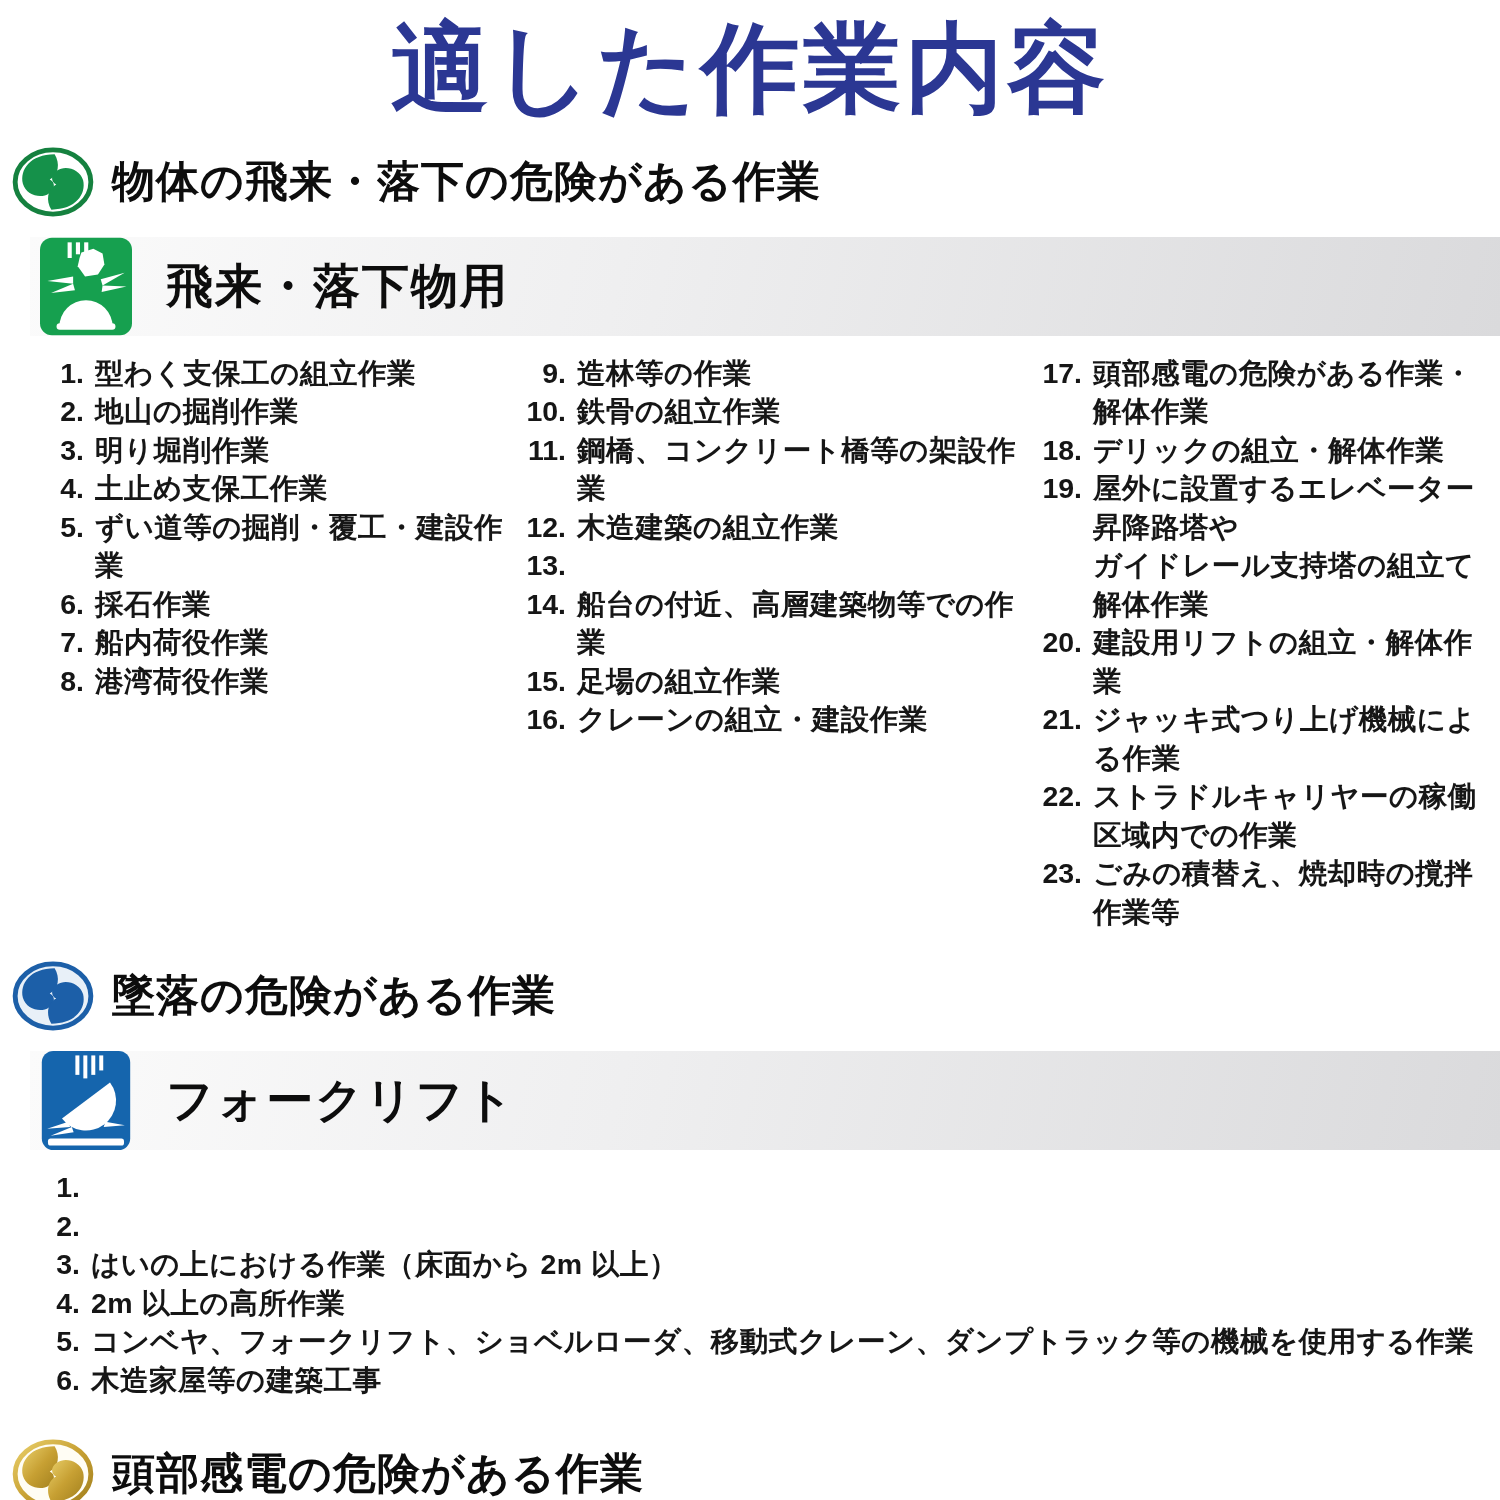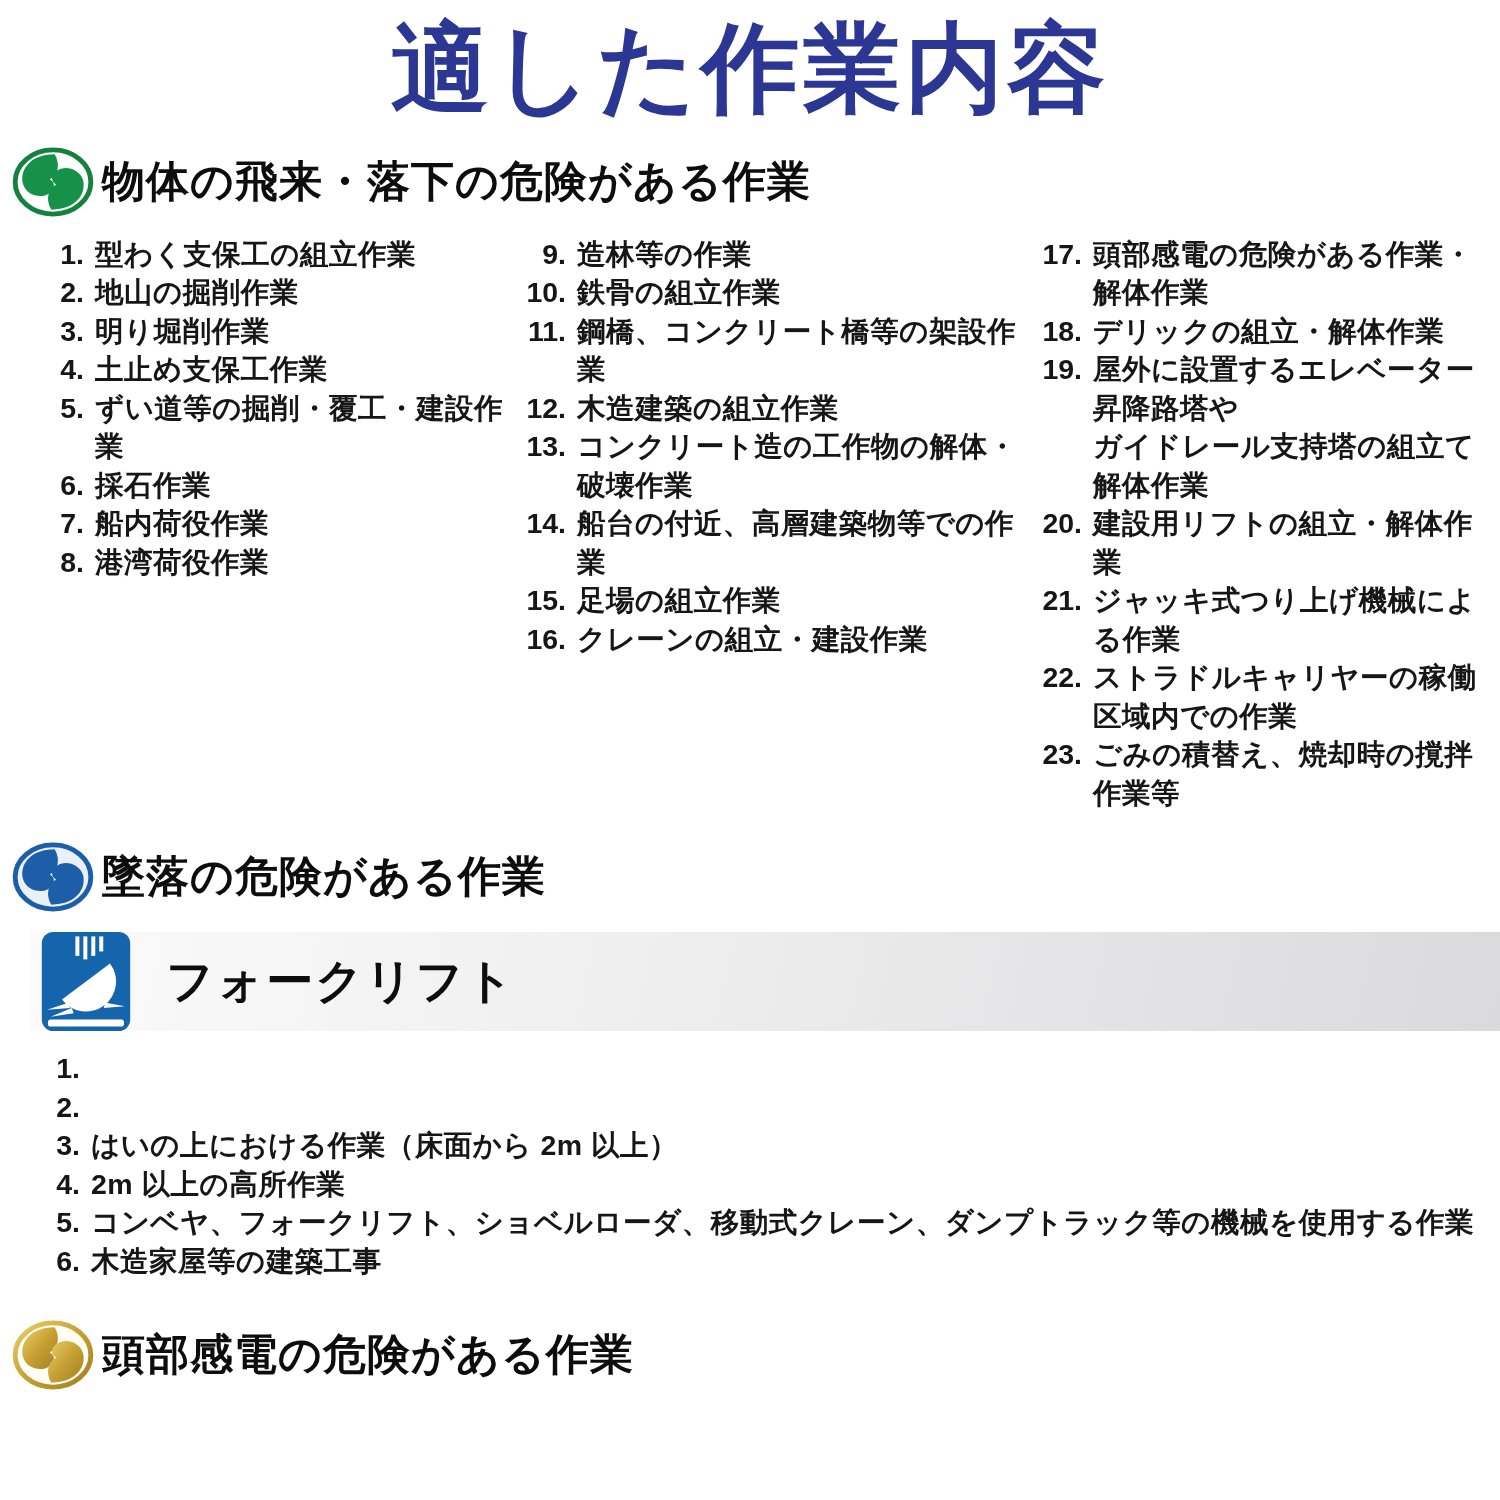--- a/index.html
+++ b/index.html
@@ -1,20 +1,20 @@
 <!DOCTYPE html>
 <html><head>
 <meta charset="utf-8">
 <style>
   html,body{margin:0;padding:0;background:#ffffff;}
   body{width:1500px;height:1500px;font-family:"Liberation Sans","DejaVu Sans",sans-serif;color:#161616;overflow:hidden;}
   .page{width:1500px;height:1156px;position:relative;}
   h1.title{margin:0;padding-top:12px;text-align:center;font-size:98px;line-height:1.15;font-weight:900;color:#2b3793;letter-spacing:4px;}
   section{display:block;}
-  .sec-head{display:flex;align-items:center;gap:8px;margin:22px 0 0 12px;}
+  .sec-head{display:flex;align-items:center;gap:18px;margin:22px 0 0 12px;}
   .sec-head .swirl{flex:none;width:82px;height:70px;display:inline-block;}
   .sec-head h2{margin:0;font-size:43px;font-weight:900;letter-spacing:1px;color:#0d0d0d;}
   .band{position:relative;margin-left:30px;margin-top:20px;height:99px;
         background:linear-gradient(103deg,#fbfbfb 0%,#efeff0 40%,#dadadc 100%);
         display:flex;align-items:center;}
   .band .picto{flex:none;width:92px;height:99px;margin-left:10px;display:inline-block;}
   .band h3{margin:0 0 0 34px;font-size:47px;font-weight:900;letter-spacing:2px;color:#0d0d0d;}
   .cols{display:flex;margin:18px 0 0 36px;}
   .col.w1{width:468px;}
   .col.w2{width:516px;}
@@ -39,20 +39,38 @@
       <span class="swirl">
         <svg viewBox="0 0 100 86" width="82" height="70">
           <ellipse cx="50" cy="43" rx="46.5" ry="39.5" fill="#ffffff" stroke="#15813f" stroke-width="6"></ellipse>
           <path d="M52 9 C 22 9, 9 28, 13 45 C 17 59, 35 64, 45 57 C 53 52, 53 43, 46 40 C 57 35, 59 20, 52 9 Z" fill="#15914a"></path>
           <path d="M48 77 C 78 77, 91 58, 87 41 C 83 27, 65 22, 55 29 C 47 34, 47 43, 54 46 C 43 51, 41 66, 48 77 Z" fill="#15914a"></path>
         </svg>
       </span>
       <h2>物体の飛来・落下の危険がある作業</h2>
     </div>
 
+    <div class="band">
+      <span class="picto">
+        <svg viewBox="0 0 100 106" width="92" height="99">
+          <rect x="0" y="0" width="100" height="106" rx="13" fill="#16a04f"></rect>
+          <rect x="30" y="5" width="4.5" height="17" fill="#fff"></rect>
+          <rect x="39" y="5" width="4.5" height="13" fill="#fff"></rect>
+          <rect x="48" y="5" width="4.5" height="17" fill="#fff"></rect>
+          <polygon points="45,16 58,12 68,17 70,29 63,40 49,42 41,31 43,22" fill="#fff"></polygon>
+          <polygon points="8,47 36,42 36,50" fill="#fff"></polygon>
+          <polygon points="12,60 36,50 38,57" fill="#fff"></polygon>
+          <polygon points="92,38 66,45 68,52" fill="#fff"></polygon>
+          <polygon points="94,53 68,52 67,59" fill="#fff"></polygon>
+          <path d="M21 97 a29 29 0 0 1 58 0 Z" fill="#fff"></path>
+          <rect x="18" y="93" width="64" height="7" rx="3.5" fill="#fff"></rect>
+        </svg>
+      </span>
+      <h3>飛来・落下物用</h3>
+    </div>
 
     <div class="cols">
       <div class="col w1">
           <div class="item">
             <span class="no">1.</span>
             <span class="tx">型わく支保工の組立作業</span>
           </div>
           <div class="item">
             <span class="no">2.</span>
             <span class="tx">地山の掘削作業</span>
@@ -94,21 +112,20 @@
           <div class="item">
             <span class="no">11.</span>
             <span class="tx">鋼橋、コンクリート橋等の架設作業</span>
           </div>
           <div class="item">
             <span class="no">12.</span>
             <span class="tx">木造建築の組立作業</span>
           </div>
           <div class="item">
             <span class="no">13.</span>
-            <span class="tx">コンクリート造の工作物の解体・破壊作業</span>
           </div>
           <div class="item">
             <span class="no">14.</span>
             <span class="tx">船台の付近、高層建築物等での作業</span>
           </div>
           <div class="item">
             <span class="no">15.</span>
             <span class="tx">足場の組立作業</span>
           </div>
           <div class="item">

